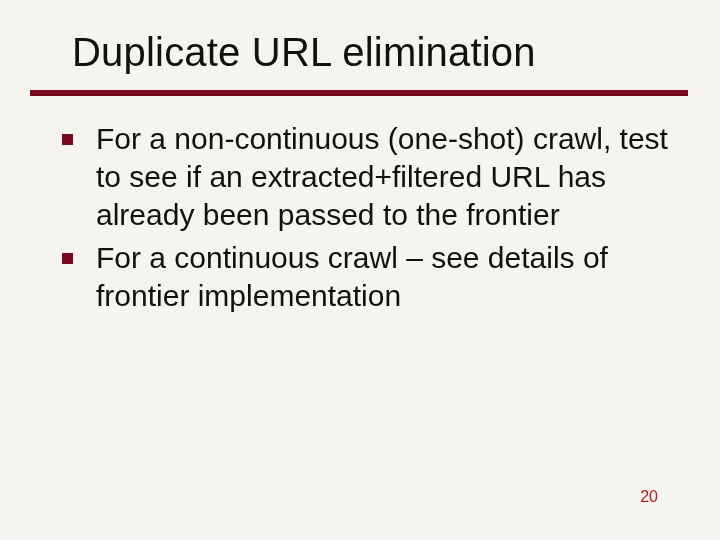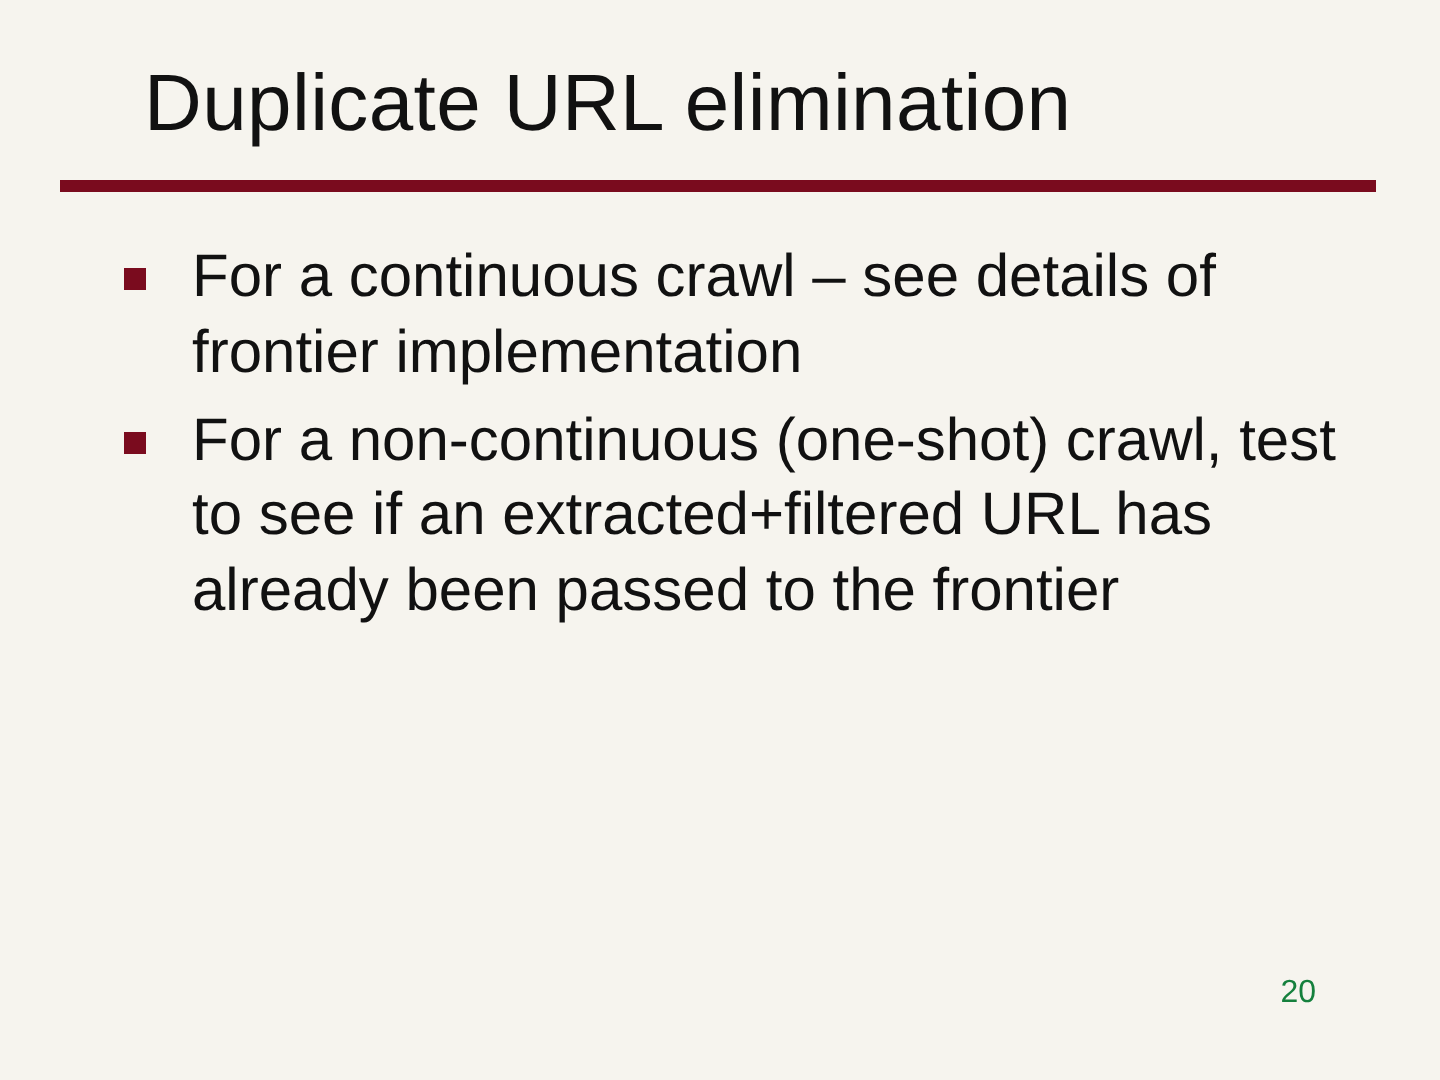--- a/index.html
+++ b/index.html
@@ -54,41 +54,41 @@
     top: 14px;
     width: 11px;
     height: 11px;
     background: #7a0b1e;
   }
   .pagenum {
     position: absolute;
     right: 62px;
     bottom: 34px;
     font-size: 16px;
-    color: #15803d;
+    color: #b91c1c;
   }
 </style>
 </head>
 <body>
 
 <div class="slide">
 
   <div class="title">Duplicate URL elimination</div>
 
   <div class="rule"></div>
 
   <div class="body">
 
     <div class="bullet">
       <span class="square"></span>
-      <span>For a continuous crawl – see details of frontier implementation</span>
+      <span>For a non-continuous (one-shot) crawl, test to see if an extracted+filtered URL has already been passed to the frontier</span>
     </div>
 
     <div class="bullet">
       <span class="square"></span>
-      <span>For a non-continuous (one-shot) crawl, test to see if an extracted+filtered URL has already been passed to the frontier</span>
+      <span>For a continuous crawl – see details of frontier implementation</span>
     </div>
 
   </div>
 
   <div class="pagenum">20</div>
 
 </div>
 
 </body></html>

